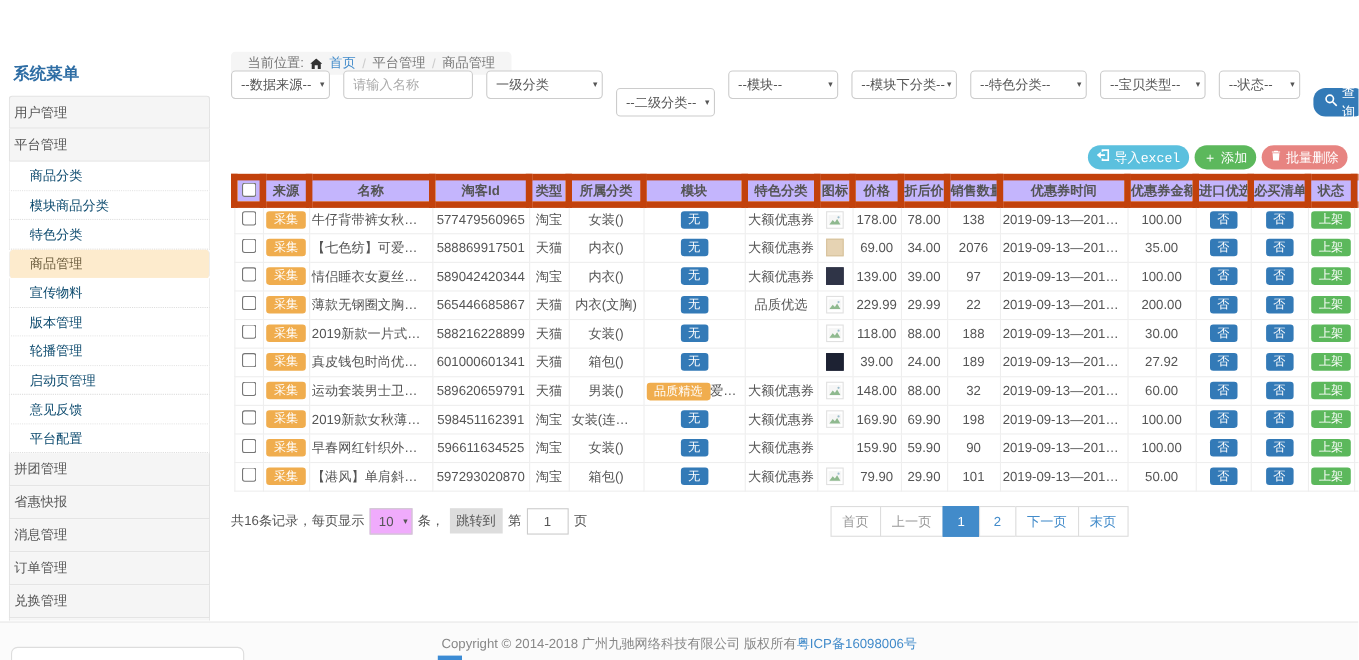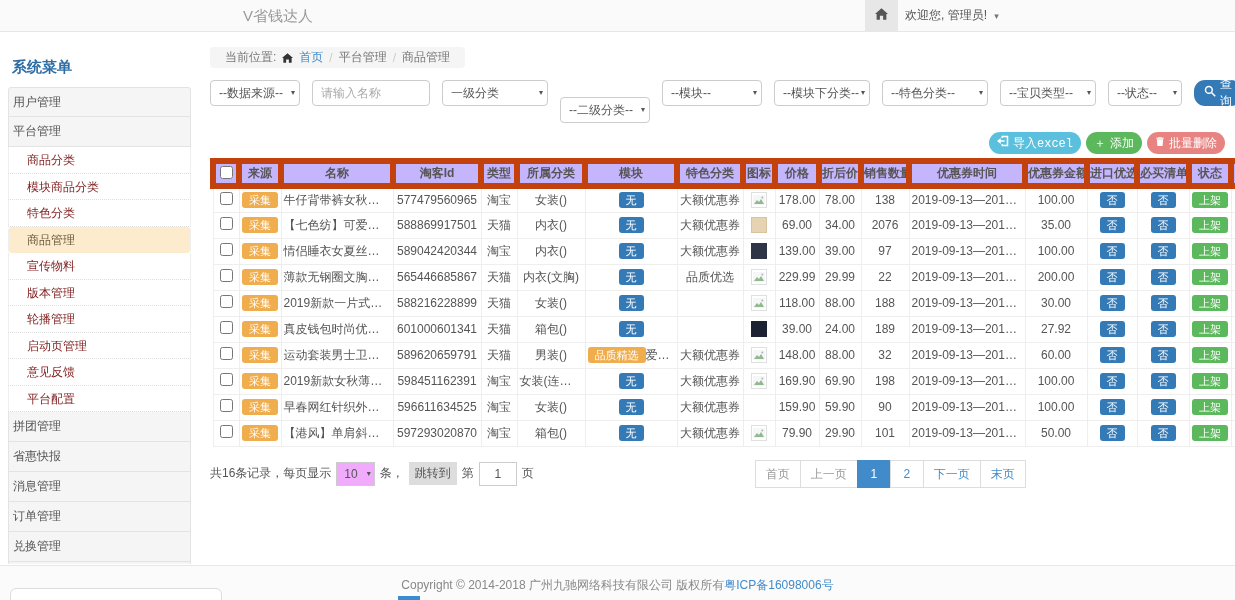--- a/index.html
+++ b/index.html
@@ -17,33 +17,33 @@
   .user-menu .caret-ch { font-size:9px; color:#777; margin-left:4px; }
 
   
   .sidebar { position:absolute; left:8px; top:50px; width:183px; height:514px; overflow:hidden; }
   .sidebar-title { color:#2e6da4; font-size:15px; font-weight:bold; padding:8px 4px 10px 4px; }
   .side-header { height:30px; line-height:29px; background:#f5f5f5; border:1px solid #e3e3e3;
     border-top:none; padding-left:4px; color:#555; font-size:12px; cursor:pointer; }
   .side-header:first-of-type { border-top:1px solid #e3e3e3; border-radius:3px 3px 0 0; }
   .side-sub { height:26.5px; line-height:26px; background:#fff; border-left:1px solid #eee;
     border-right:1px solid #eee; border-bottom:1px dotted #ddd; padding-left:18px;
-    color:#7f1d1d; font-size:12px; cursor:pointer; }
+    color:#0c4a6e; font-size:12px; cursor:pointer; }
   .side-sub.active { background:#fdebcd; border-radius:4px; color:#6a5b3c; border-bottom:1px solid #fdebcd; }
   .side-header.partial { height:10px; overflow:hidden; }
 
   
   .main { position:absolute; left:210px; top:47px; width:1015px; }
   .breadcrumb { display:inline-flex; align-items:center; gap:6px; background:#f5f5f5;
     border-radius:4px; height:21px; padding:0 15px; color:#777; }
   .breadcrumb .home-link { color:#428bca; cursor:pointer; }
   .breadcrumb .sep { color:#ccc; }
   .breadcrumb .bc-ic { color:#333; display:inline-flex; }
 
-  .filters { display:flex; align-items:center; gap:12px; margin-top:12px; height:26px; }
+  .filters { display:flex; align-items:flex-end; gap:12px; margin-top:12px; height:26px; }
   #filter-controls { display:flex; align-items:center; gap:12px; }
   .f-select { position:relative; height:26px; border:1px solid #ccc; border-radius:4px;
     background:#fff; line-height:24px; padding:0 16px 0 8px; color:#555; cursor:pointer; white-space:nowrap; overflow:hidden; }
   .f-select .caret-ch { position:absolute; right:4px; top:0; font-size:8px; color:#555; }
   .f-input { height:26px; border:1px solid #ccc; border-radius:4px; padding:0 8px; color:#555; font-size:12px; }
   .f-input::placeholder { color:#aaa; }
   .btn { display:inline-flex; align-items:center; gap:4px; border:none; border-radius:11px;
     color:#fff; font-size:12px; padding:0 10px; height:26px; cursor:pointer; font-family:Liberation Mono, monospace; }
   .btn-primary { background:#337ab7; }
   .btn-info { background:#5bc0de; }
@@ -93,34 +93,20 @@
   
   .artifact-box { position:absolute; left:10px; top:588px; width:212px; height:22px;
     border:1px solid #ddd; border-radius:6px; background:#fff; }
   .artifact-blue { position:absolute; left:398px; top:596px; width:22px; height:4px; background:#3b8bd4; }
 </style>
 </head>
 <body>
 
 <div class="page">
 
-  <div class="top-header">
-    <div class="header-title">V省钱达人</div>
-    <div class="home-btn">
-      <span>
-        <svg width="13" height="12" viewBox="0 0 16 14" fill="currentColor">
-            <path d="M8 0l8 7h-2v7h-4V9H6v5H2V7H0z"></path>
-          </svg>
-      </span>
-    </div>
-    <div class="user-menu">
-      <span>欢迎您, 管理员!</span>
-      <span class="caret-ch">▾</span>
-    </div>
-  </div>
 
   <div class="sidebar">
     <div class="sidebar-title">系统菜单</div>
     <div id="sidebar-menu">
         <div class="side-header">用户管理</div>
         <div class="side-header">平台管理</div>
         <div class="side-sub">商品分类</div>
         <div class="side-sub">模块商品分类</div>
         <div class="side-sub">特色分类</div>
         <div class="side-sub active">商品管理</div>

